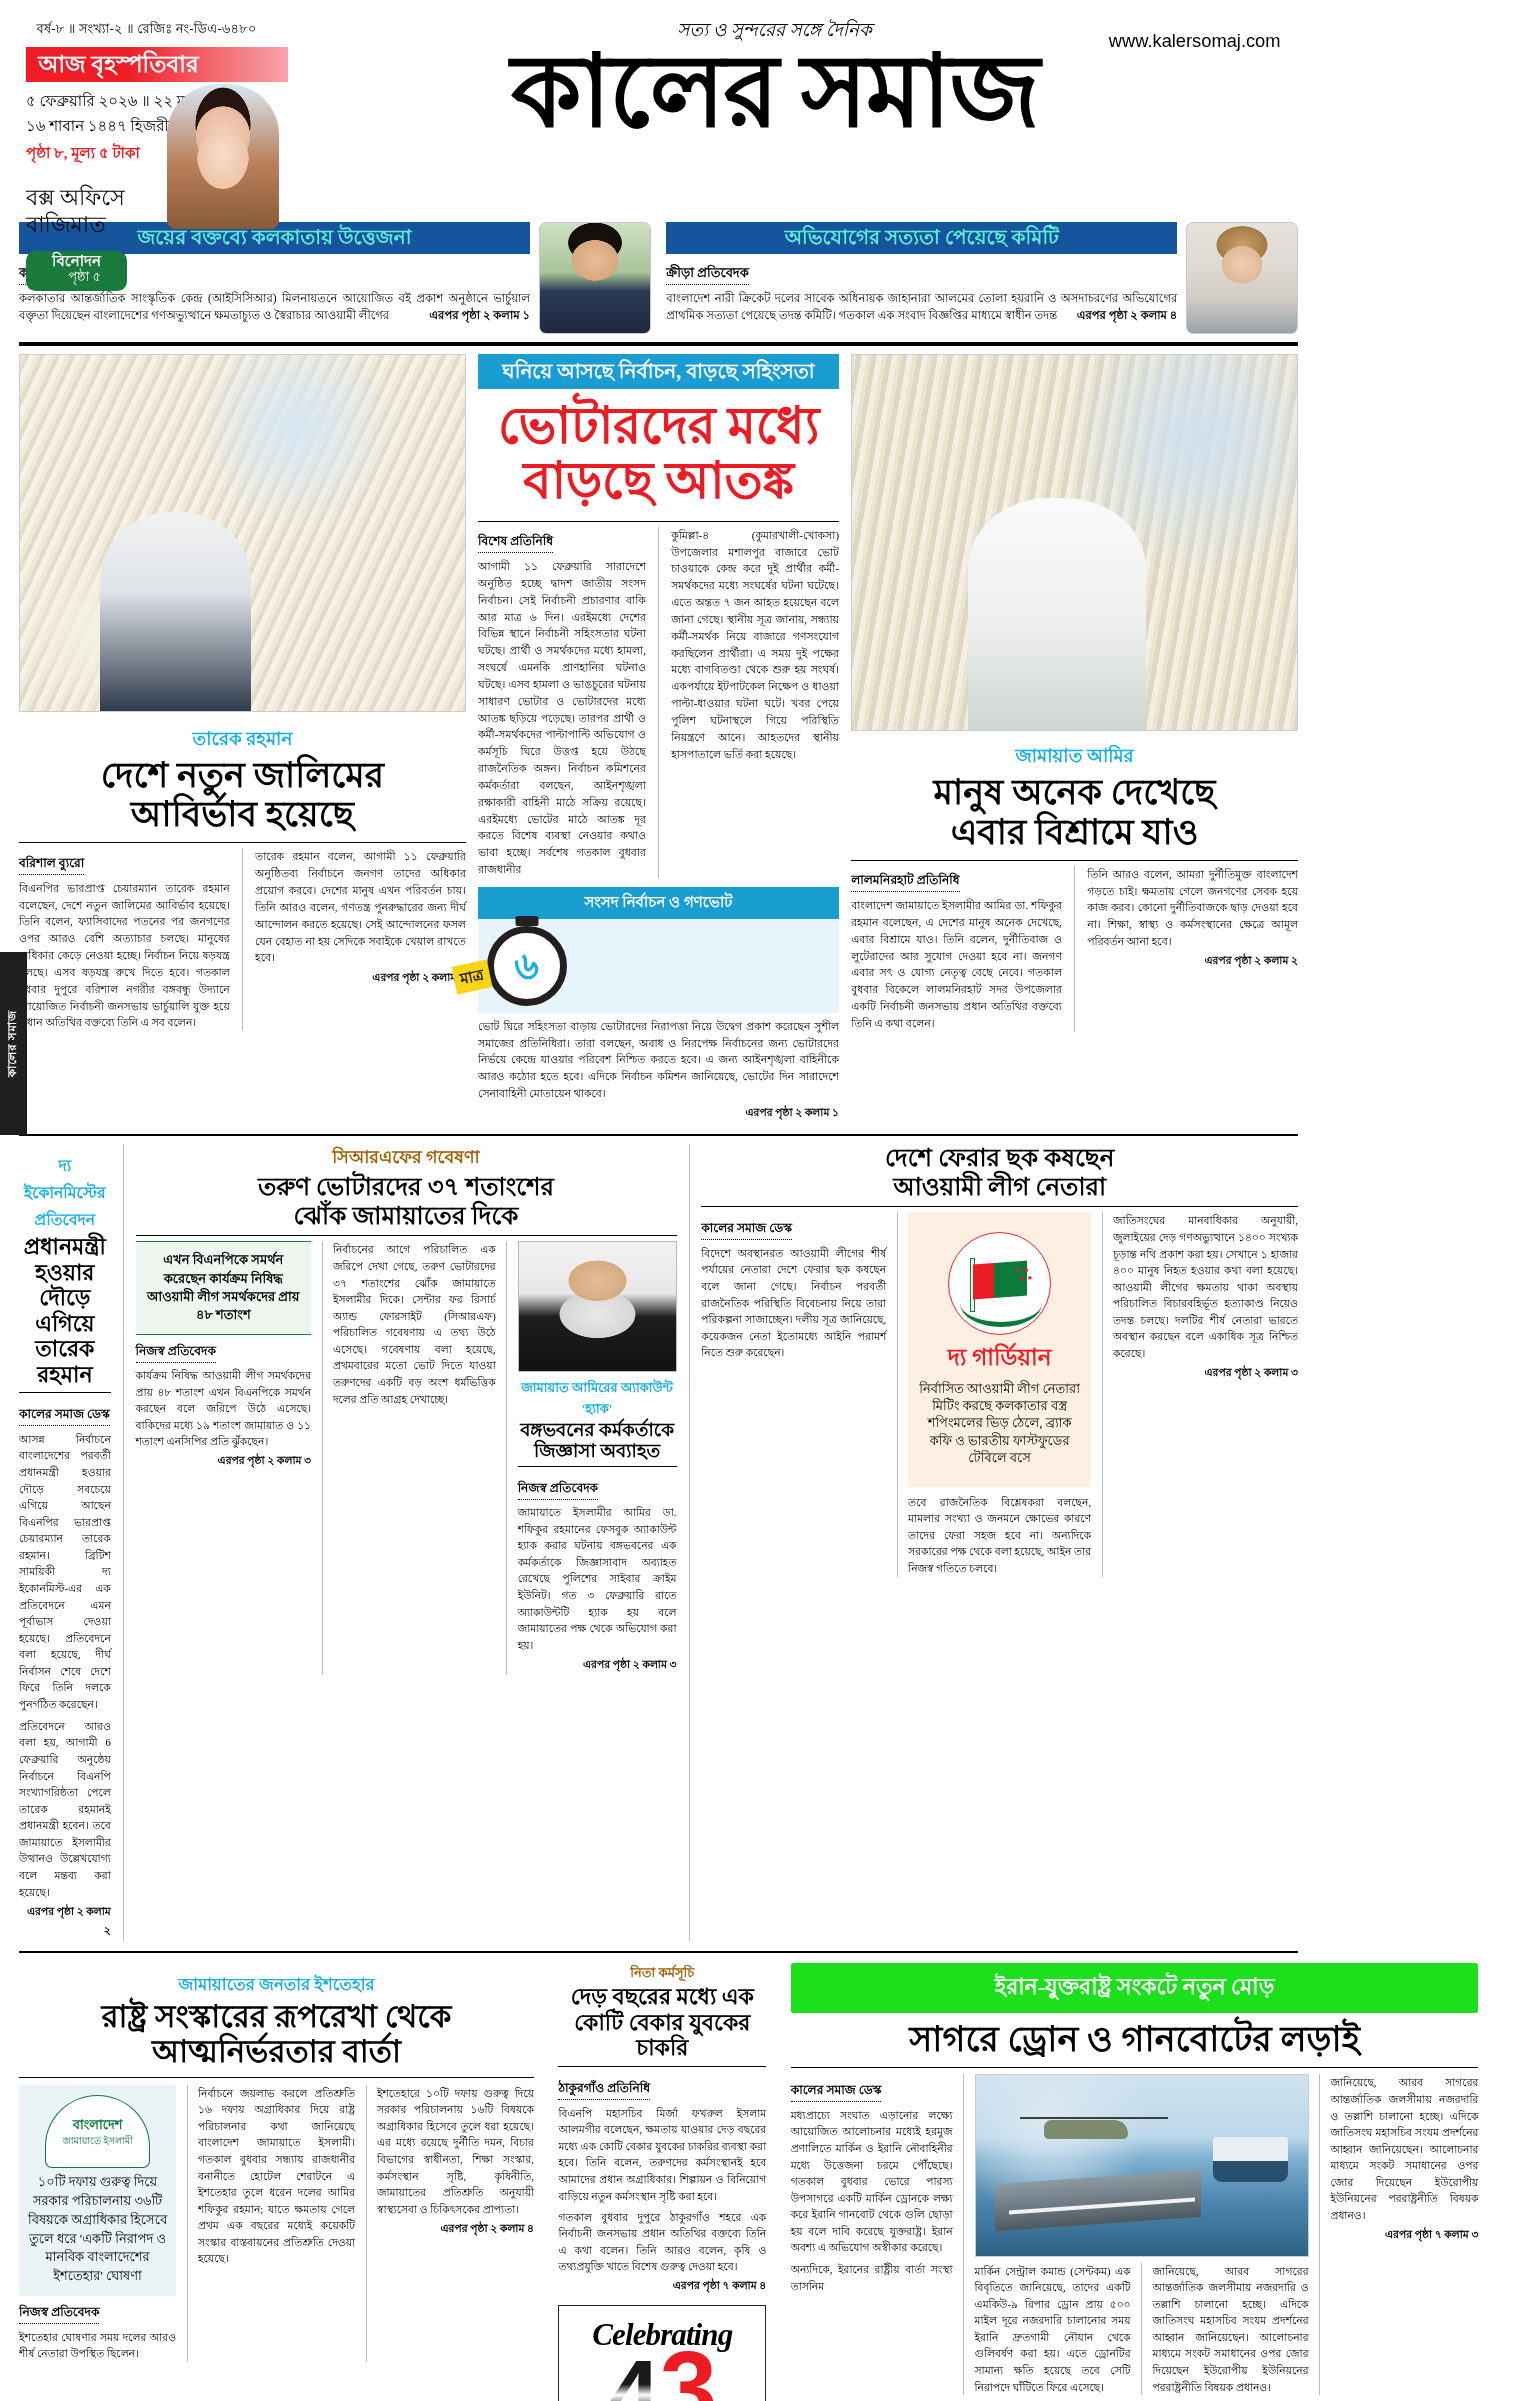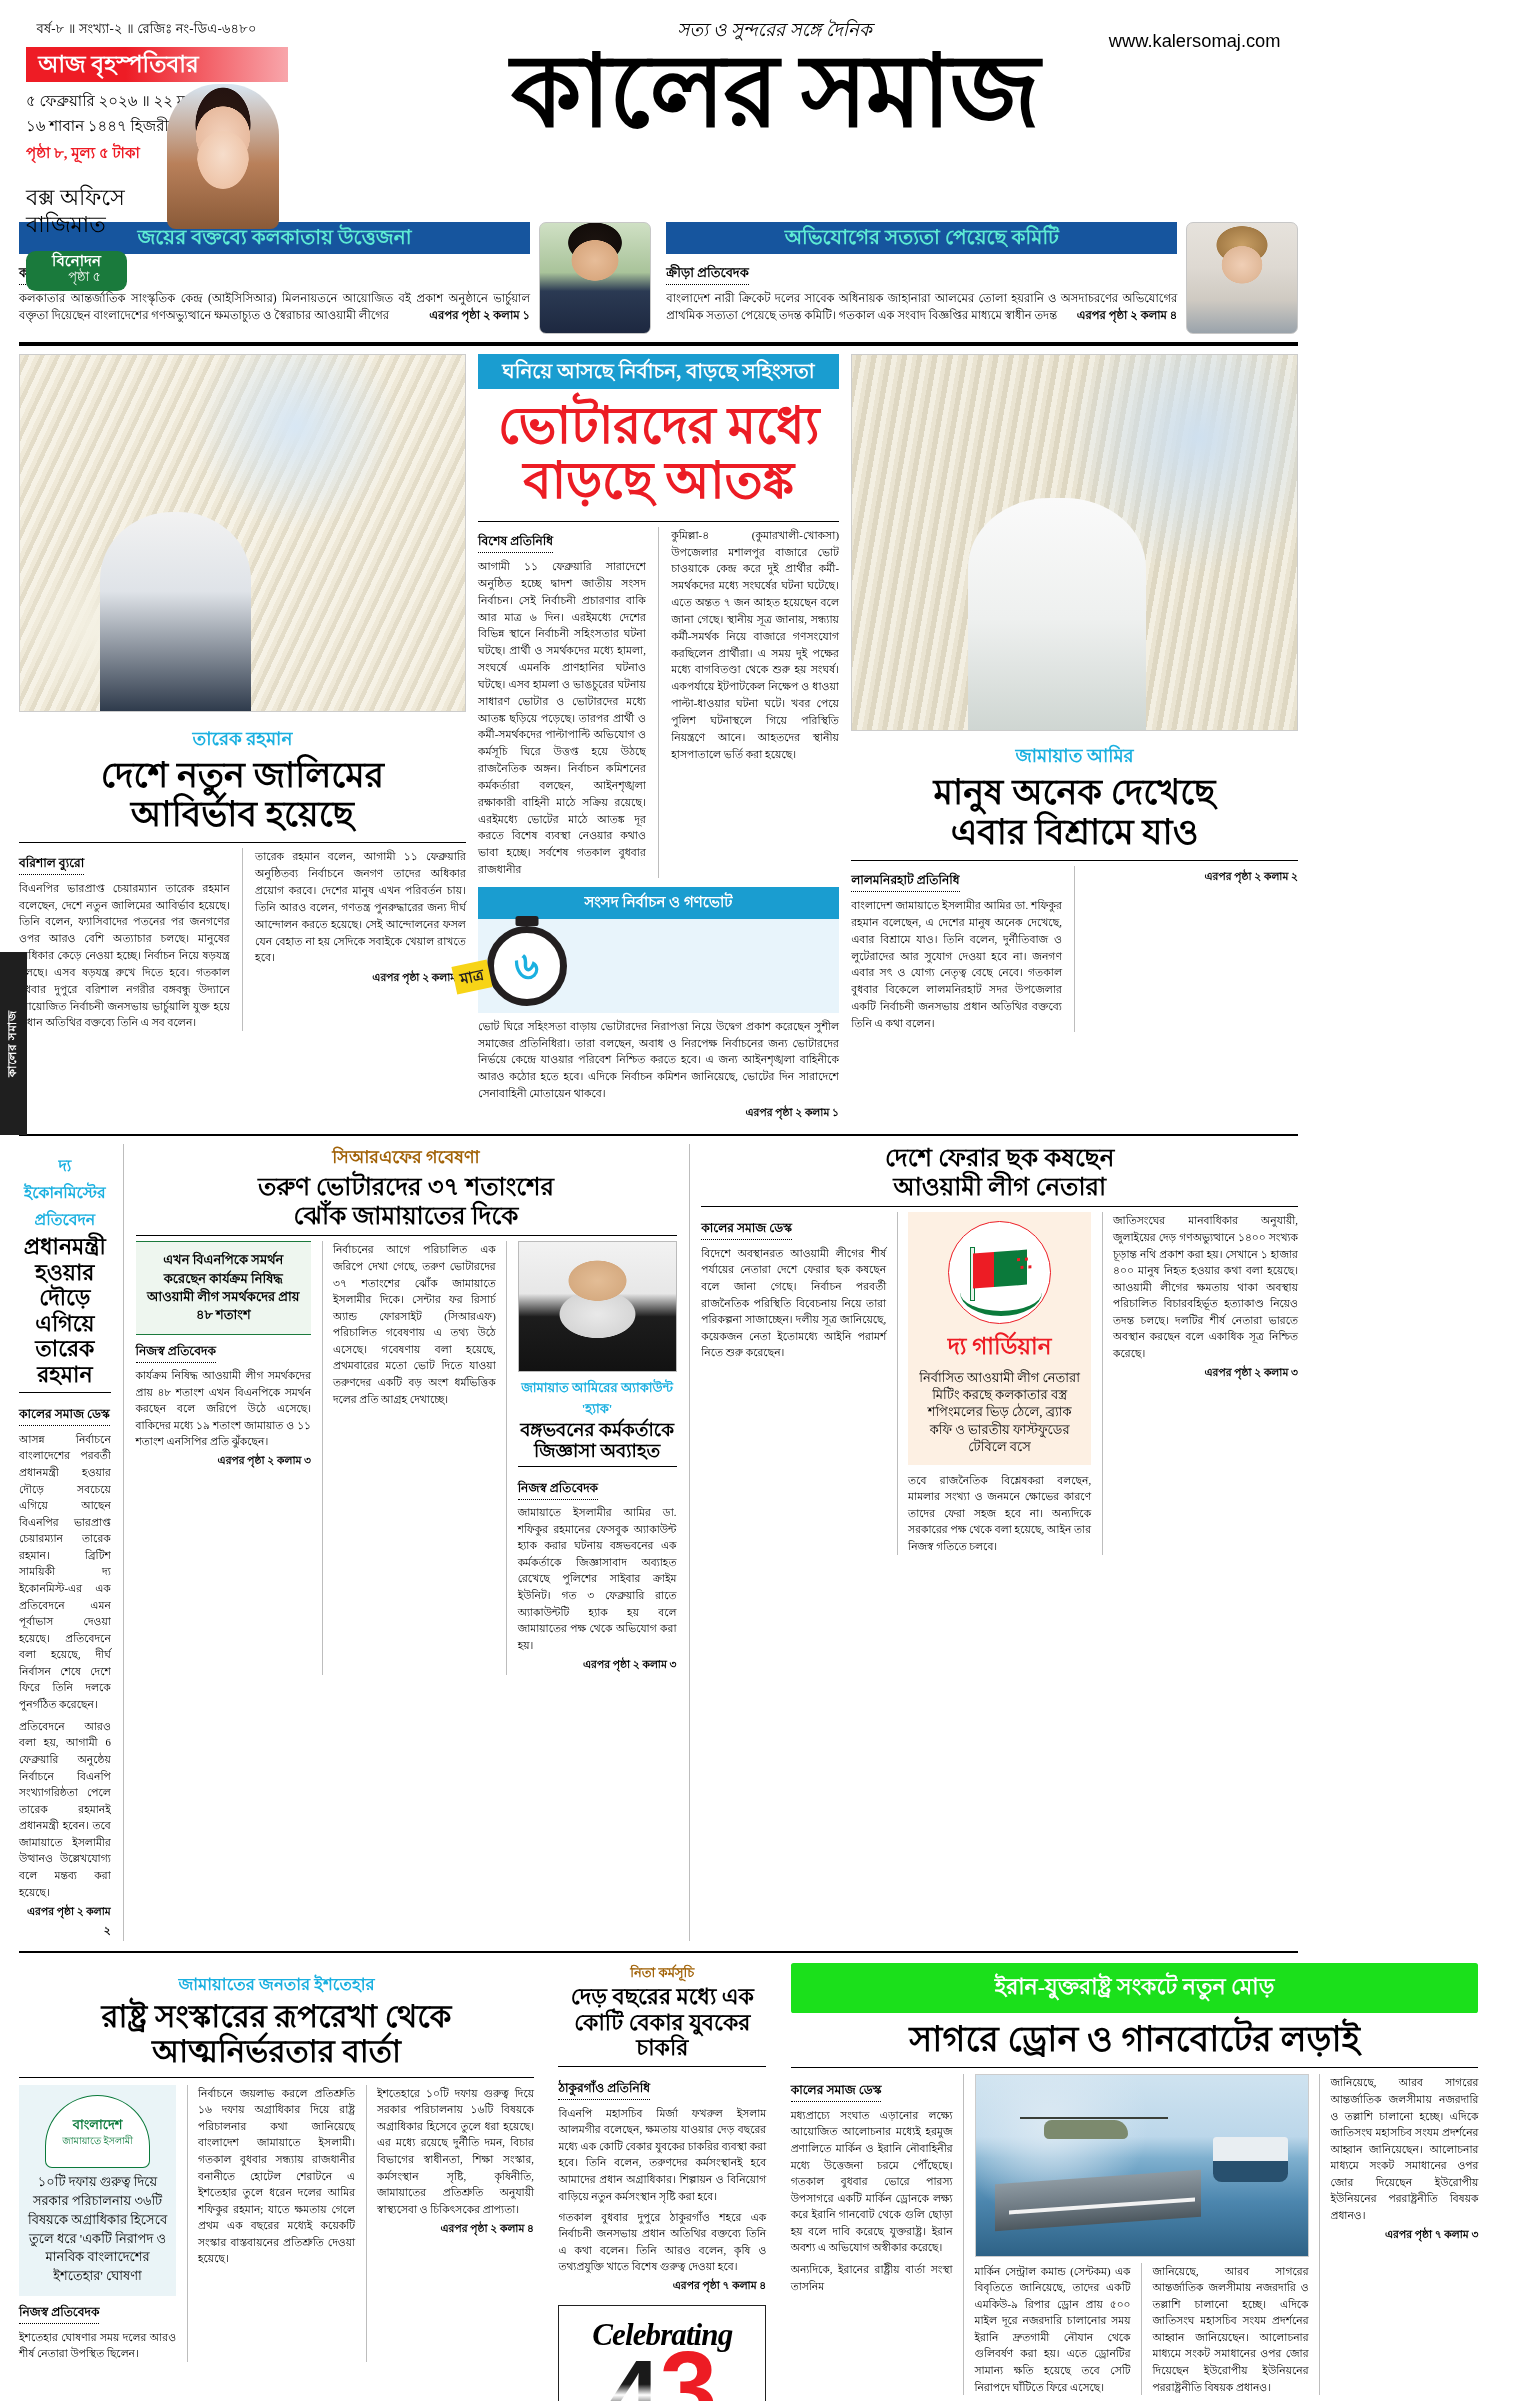--- a/index.html
+++ b/index.html
@@ -164,21 +164,21 @@
   
   .row2 { display:flex; gap:12.2px; margin-top:8.7px; }
   .r2-a { width:238px; }
 
   .tinted {
     background:#eef6ef; border-top:1.7px solid #1a7a3c; border-bottom:1.7px solid #1a7a3c;
     padding:8.7px; font-size:13px; line-height:1.42; text-align:center; font-weight:bold;
   }
   .bx-head { font-size:12.2px; font-weight:bold; border-bottom:1.3px dotted #000; display:inline-block; margin:7px 0 4.4px; }
 
-  .guardian-box { background:#fdf0e3; padding:9px 7px; text-align:center; }
+  .guardian-box { background:#fdf0e3; padding:20px 7px; text-align:center; }
   .al-logo {
     width:103px; height:103px; border-radius:50%; margin:0 auto; position:relative;
     background:#fff; border:1.7px solid #ed1c24;
   }
   .al-flag {
     position:absolute; left:50%; top:46%; transform:translate(-50%,-50%) skewY(-4deg);
     width:54px; height:35px; background:linear-gradient(90deg,#ed1c24 0 38%, #0b7a3b 38% 100%);
   }
   .al-flag::after{ content:""; position:absolute; right:7px; top:7.9px; width:3.5px; height:3.5px; background:#ed1c24;
     box-shadow:7.9px 0 0 #ed1c24, 3.5px 7.9px 0 #ed1c24, 11.4px 7.9px 0 #ed1c24; }
@@ -371,20 +371,21 @@
       <div class="subhead">মানুষ অনেক দেখেছে</div>
       <div class="subhead">এবার বিশ্রামে যাও</div>
       <div class="rule-thin" style="margin-top:7px"></div>
       <div style="display:flex; gap:12.2px; margin-top:5.2px">
         <div style="flex:1">
           <div class="lead-byline">লালমনিরহাট প্রতিনিধি</div>
           <div class="body-sm">বাংলাদেশ জামায়াতে ইসলামীর আমির ডা. শফিকুর রহমান বলেছেন, এ দেশের মানুষ অনেক দেখেছে, এবার বিশ্রামে যাও। তিনি বলেন, দুর্নীতিবাজ ও লুটেরাদের আর সুযোগ দেওয়া হবে না। জনগণ এবার সৎ ও যোগ্য নেতৃত্ব বেছে নেবে। গতকাল বুধবার বিকেলে লালমনিরহাট সদর উপজেলার একটি নির্বাচনী জনসভায় প্রধান অতিথির বক্তব্যে তিনি এ কথা বলেন।</div>
         </div>
         <div class="vline"></div>
         <div style="flex:1">
+          <div class="body-sm">তিনি আরও বলেন, আমরা দুর্নীতিমুক্ত বাংলাদেশ গড়তে চাই। ক্ষমতায় গেলে জনগণের সেবক হয়ে কাজ করব। কোনো দুর্নীতিবাজকে ছাড় দেওয়া হবে না। শিক্ষা, স্বাস্থ্য ও কর্মসংস্থানের ক্ষেত্রে আমূল পরিবর্তন আনা হবে।</div>
           <span class="cont-ref">এরপর পৃষ্ঠা ২ কলাম ২</span>
         </div>
       </div>
     </div>
   </div>
 
   <div class="side-label">কালের সমাজ</div>
 
   <div class="hr-sep"></div>
 

